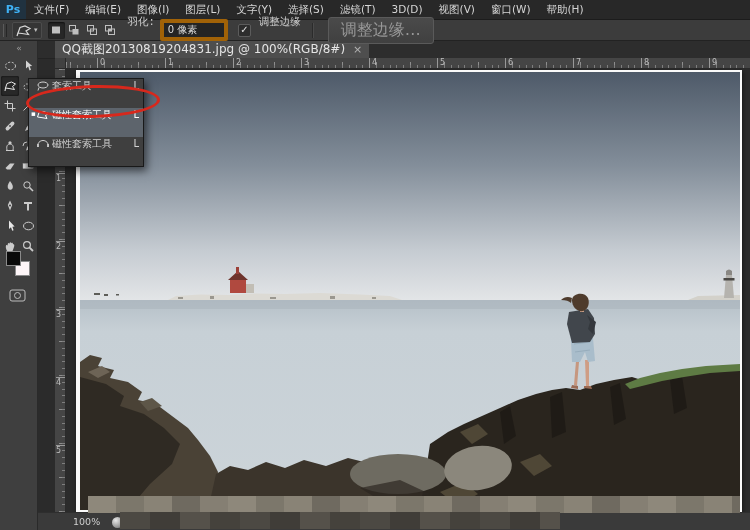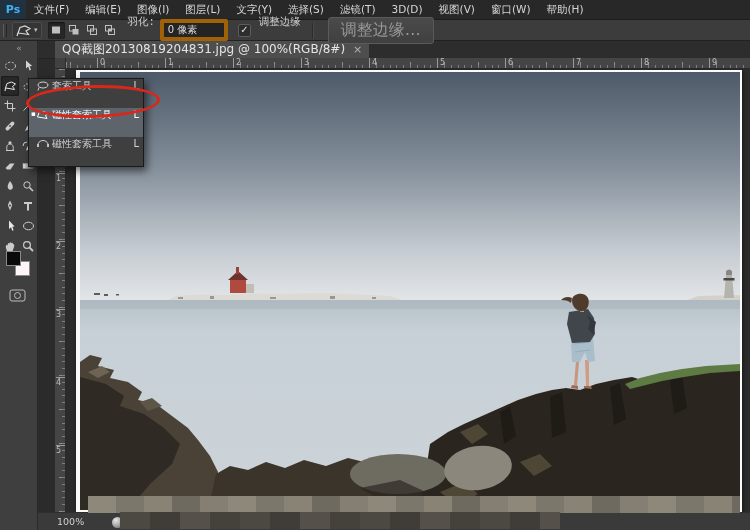--- a/index.html
+++ b/index.html
@@ -78,21 +78,21 @@
   
   .mosaic1{position:absolute;left:50px;top:455px;width:652px;height:17px;z-index:20;
            background:repeating-linear-gradient(90deg,#8e887b 0 28px,#7c776b 28px 56px,#898376 56px 84px,
                       #6f6a60 84px 112px,#857f73 112px 140px);}
   .mosaic2{position:absolute;left:82px;top:471px;width:440px;height:17px;z-index:22;
            background:repeating-linear-gradient(90deg,#4c4943 0 30px,#403d38 30px 60px,#55514a 60px 90px,#45423c 90px 120px);}
 
   
   .statusbar{position:absolute;left:0;top:471px;width:712px;height:18px;background:#3a3a3a;z-index:10;
              border-top:1px solid #2e2e2e;}
-  .zoom-text{position:absolute;left:19px;top:3px;font-size:9.5px;color:#cfcfcf;}
+  .zoom-text{position:absolute;left:35px;top:3px;font-size:9.5px;color:#cfcfcf;}
   .status-icon{position:absolute;left:74px;top:4px;width:11px;height:11px;border-radius:50%;
                background:radial-gradient(circle at 35% 30%,#e8e8e8,#8f8f8f 70%,#6a6a6a);}
 
   
   .flyout{position:absolute;left:-10px;top:37px;width:114px;background:#3f3f3f;border:1px solid #191919;
           box-shadow:3px 4px 8px rgba(0,0,0,.55);z-index:30;}
   .flyout-row{height:13px;display:flex;align-items:center;font-size:10px;color:#d2d2d2;padding:0 4px 16px 2px;}
   .flyout-row.selected{background:#5d646c;color:#fff;}
   .flyout-dot{width:5px;font-size:7px;color:#fff;line-height:13px;}
   .flyout-ic{width:16px;display:flex;align-items:center;}

